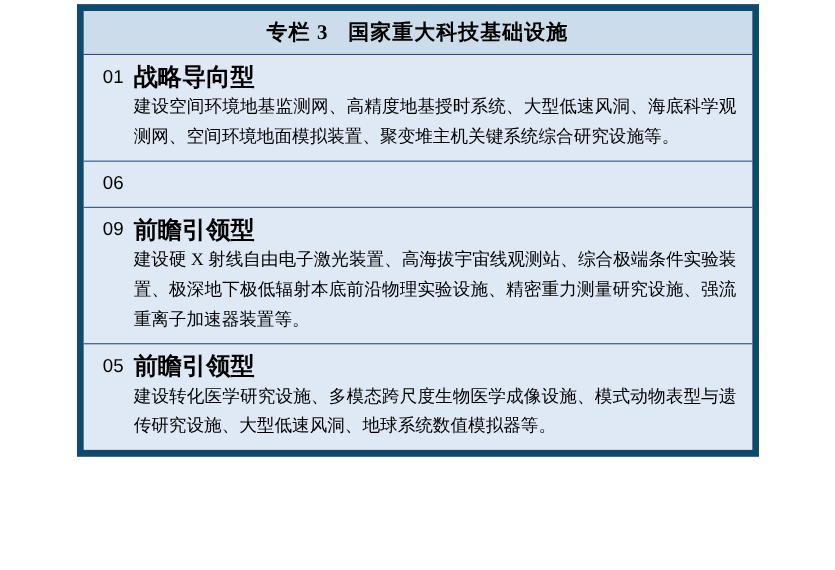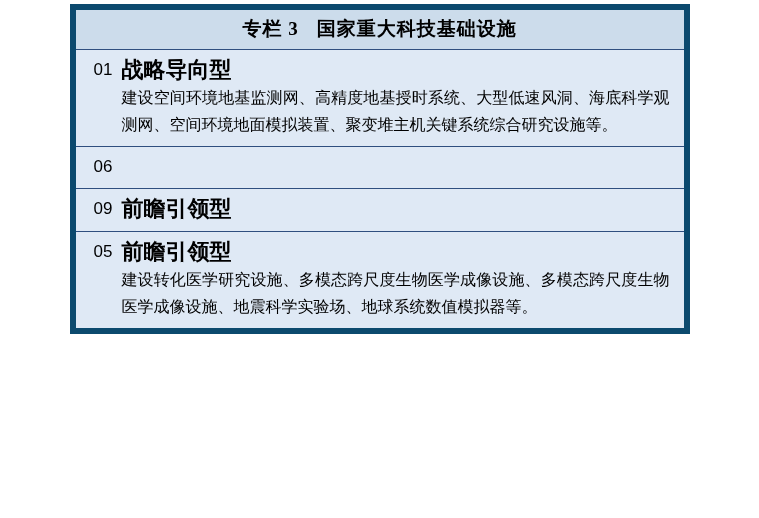--- a/index.html
+++ b/index.html
@@ -96,25 +96,26 @@
     <div class="row">
       <div class="row-num">06</div>
       <div class="row-body">
       </div>
     </div>
 
     <div class="row">
       <div class="row-num">09</div>
       <div class="row-body">
         <div class="row-head">前瞻引领型</div>
+        <div class="row-text">建设硬 X 射线自由电子激光装置、高海拔宇宙线观测站、综合极端条件实验装置、极深地下极低辐射本底前沿物理实验设施、精密重力测量研究设施、强流重离子加速器装置等。</div>
       </div>
     </div>
 
     <div class="row">
       <div class="row-num">05</div>
       <div class="row-body">
         <div class="row-head">前瞻引领型</div>
-        <div class="row-text">建设转化医学研究设施、多模态跨尺度生物医学成像设施、多模态跨尺度生物医学成像设施、地震科学实验场、地球系统数值模拟器等。</div>
+        <div class="row-text">建设转化医学研究设施、多模态跨尺度生物医学成像设施、模式动物表型与遗传研究设施、大型低速风洞、地球系统数值模拟器等。</div>
       </div>
     </div>
 
   </div>
 </div>
 
 </body></html>

